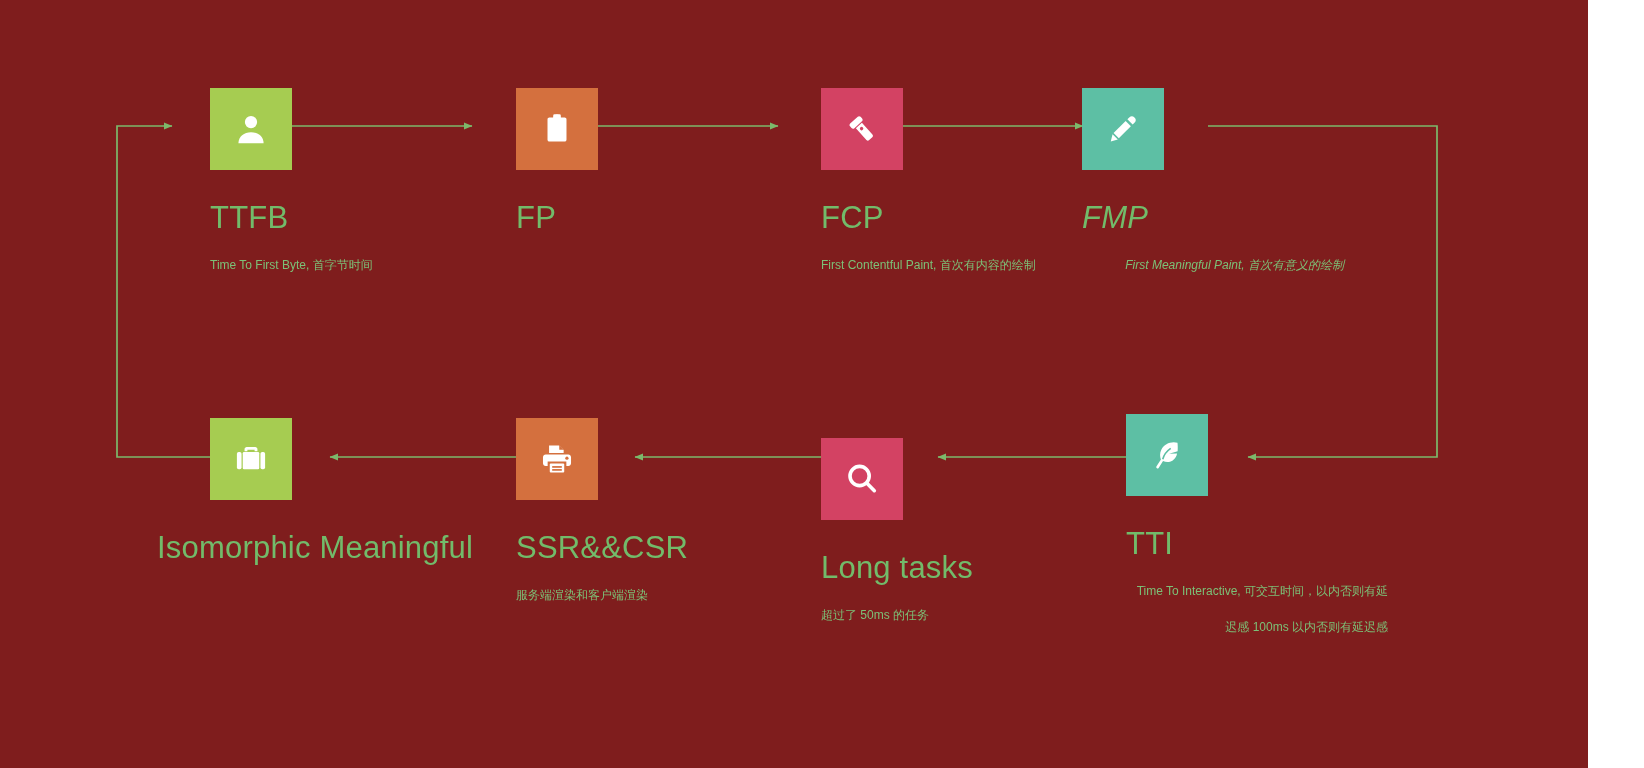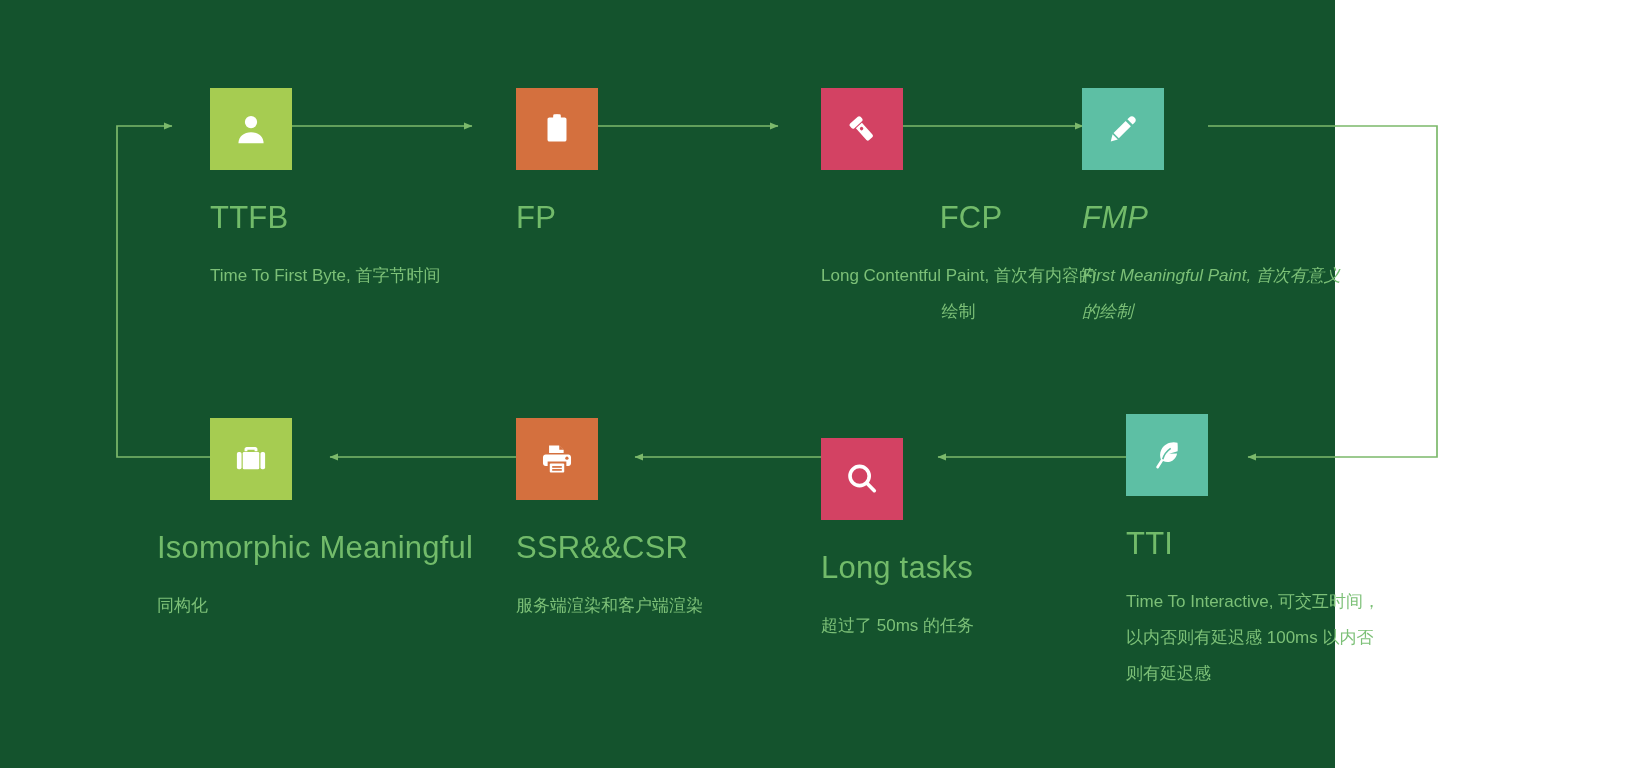--- a/index.html
+++ b/index.html
@@ -5,23 +5,23 @@
   * { box-sizing: border-box; margin: 0; padding: 0; }
   html, body {
     width: 1644px;
     height: 768px;
     background: #ffffff;
     font-family: "Liberation Sans", sans-serif;
     overflow: hidden;
   }
   #stage {
     position: relative;
-    width: 1335px;
+    width: 1588px;
     height: 768px;
-    background: #14532d;
+    background: #7f1d1d;
   }
   #wires {
     position: absolute;
     left: 0; top: 0;
     width: 1644px;
     height: 768px;
     pointer-events: none;
   }
   .node {
     position: absolute;
@@ -38,33 +38,33 @@
   .tile svg { display: block; }
   .node-title {
     margin-top: 32px;
     font-size: 31px;
     line-height: 1.0;
     color: #72bb6a;
     letter-spacing: 0.2px;
     white-space: nowrap;
   }
   .node-desc {
-    margin-top: 25px;
-    font-size: 17px;
+    margin-top: 14px;
+    font-size: 12px;
     line-height: 36px;
     color: #7cc077;
     width: 258px;
   }
   .node-desc.wide { width: 275px; }
-  .node-desc.narrow { width: 262px; }
+  .node-desc.narrow { width: 262px; text-align: right; }
 
   
   #node-ttfb { left: 210px; top: 88px; }
   #node-fp   { left: 516px; top: 88px; }
-  #node-fcp  { left: 821px; top: 88px; text-align: center; }
+  #node-fcp  { left: 821px; top: 88px; }
   #node-fmp  { left: 1082px; top: 88px; font-style: italic; }
   
   #node-iso  { left: 210px; top: 418px; }
   #node-ssr  { left: 516px; top: 418px; }
   #node-long { left: 821px; top: 438px; }
   #node-tti  { left: 1126px; top: 414px; }
 
   #node-iso .node-title { margin-left: -53px; }
   #node-iso .node-desc  { margin-left: -53px; }
 </style>
@@ -129,21 +129,21 @@
         <svg width="36" height="36" viewBox="0 0 24 24">
           <g fill="#ffffff" transform="rotate(-42 12 12)">
             <path d="M8.6 4.0h6.8c.75 0 1.35.6 1.35 1.35v1.5c0 .75-.6 1.35-1.35 1.35H8.6c-.75 0-1.35-.6-1.35-1.35v-1.5C7.25 4.6 7.85 4.0 8.6 4.0z"></path>
             <path d="M9.3 8.9h5.4v10.5a1.3 1.3 0 0 1-1.3 1.3h-2.8a1.3 1.3 0 0 1-1.3-1.3z"></path>
             <circle cx="12" cy="11.6" r="1.15" fill="#d34263"></circle>
           </g>
         </svg>
       </span>
     </div>
     <div class="node-title">FCP</div>
-    <div class="node-desc wide">Long Contentful Paint, 首次有内容的绘制</div>
+    <div class="node-desc wide">First Contentful Paint, 首次有内容的绘制</div>
   </div>
 
   <div class="node" id="node-fmp">
     <div class="tile" style="background:#5dbfa4">
       <span>
         <svg width="34" height="34" viewBox="0 0 24 24" fill="#ffffff">
           <path d="M20.1 3.9a2.6 2.6 0 0 0-3.7 0l-1.3 1.3 3.7 3.7 1.3-1.3a2.6 2.6 0 0 0 0-3.7z"></path>
           <path d="M13.85 6.35l3.7 3.7-8.5 8.5-3.7-3.7z"></path>
           <path d="M4.65 15.75l3.7 3.7-5.0 1.3z"></path>
         </svg>
@@ -158,21 +158,20 @@
       <span>
         <svg width="36" height="36" viewBox="0 0 24 24" fill="#ffffff">
           <path d="M9.2 4.0h5.6c.83 0 1.5.67 1.5 1.5v1.3h-1.9V5.9H9.6v.9H7.7V5.5c0-.83.67-1.5 1.5-1.5z"></path>
           <rect x="2.6" y="7.3" width="3.1" height="11.6" rx="1.2"></rect>
           <rect x="18.3" y="7.3" width="3.1" height="11.6" rx="1.2"></rect>
           <rect x="6.5" y="7.3" width="11.0" height="11.6" rx="0.9"></rect>
         </svg>
       </span>
     </div>
     <div class="node-title">Isomorphic Meaningful</div>
-    <div class="node-desc">同构化</div>
   </div>
 
   <div class="node" id="node-ssr">
     <div class="tile" style="background:#d4703e">
       <span>
         <svg width="34" height="34" viewBox="0 0 24 24" fill="#ffffff">
           <path d="M6.4 2.4h7.0l3.3 3.3v2.0H6.4z"></path>
           <path d="M13.6 2.5v3.0h3.0z" fill="#d4703e"></path>
           <path d="M4.0 8.8h16.0c1.05 0 1.9.85 1.9 1.9v4.3c0 1.05-.85 1.9-1.9 1.9h-1.4v-3.2H5.4v3.2H4.0c-1.05 0-1.9-.85-1.9-1.9v-4.3c0-1.05.85-1.9 1.9-1.9z"></path>
           <circle cx="19.0" cy="11.4" r="1.15" fill="#d4703e"></circle>

